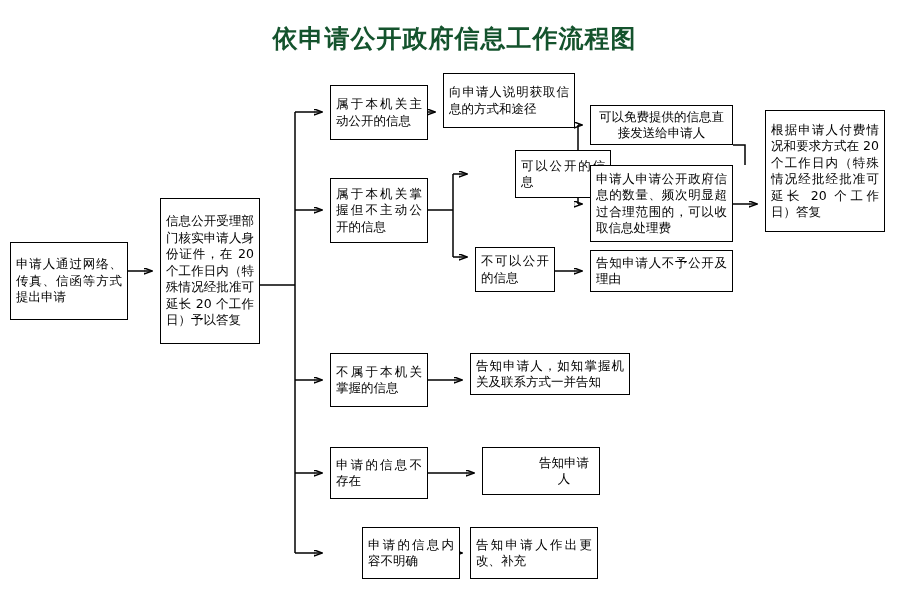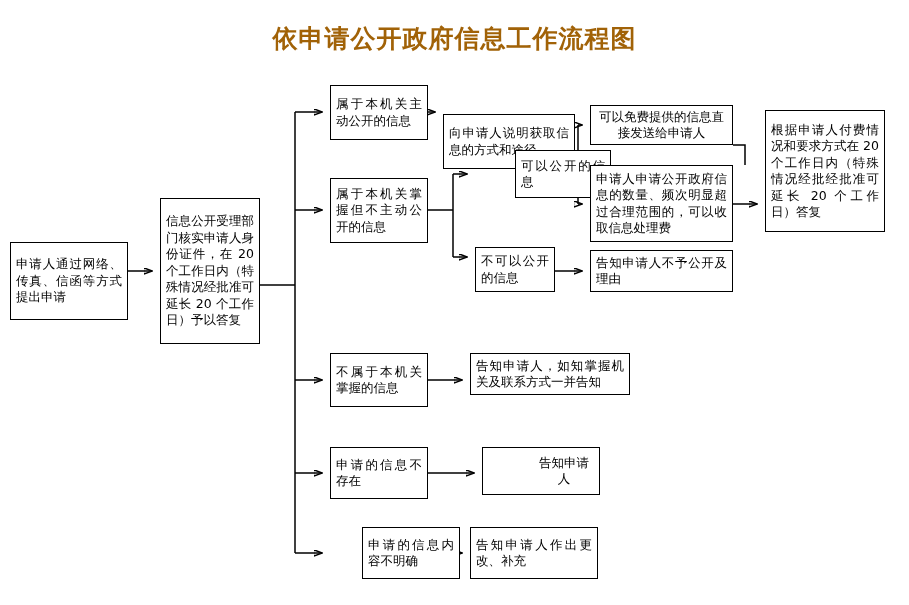--- a/index.html
+++ b/index.html
@@ -24,21 +24,21 @@
   .title {
     position: absolute;
     left: 0;
     top: 22px;
     width: 909px;
     text-align: center;
     font-family: Liberation Mono, monospace;
     font-weight: bold;
     font-size: 25px;
     letter-spacing: 1px;
-    color: #a16207;
+    color: #14532d;
     white-space: nowrap;
   }
   .node {
     position: absolute;
     box-sizing: border-box;
     border: 1.6px solid #000000;
     background: #ffffff;
     color: #000000;
     font-size: 12.5px;
     line-height: 1.32;
@@ -119,21 +119,21 @@
   </div>
 
   <div class="node just" style="left:160px; top:198px; width:100px; height:146px;">
     <span class="txt">信息公开受理部门核实申请人身份证件，在 20 个工作日内（特殊情况经批准可延长 20 个工作日）予以答复</span>
   </div>
 
   <div class="node just" style="left:330px; top:85px; width:98px; height:55px;">
     <span class="txt">属于本机关主动公开的信息</span>
   </div>
 
-  <div class="node just" style="left:443px; top:73px; width:132px; height:55px;margin-top:41px;">
+  <div class="node just" style="left:443px; top:73px; width:132px; height:55px;">
     <span class="txt">向申请人说明获取信息的方式和途径</span>
   </div>
 
   <div class="node just" style="left:330px; top:178px; width:98px; height:65px;">
     <span class="txt">属于本机关掌握但不主动公开的信息</span>
   </div>
 
   <div class="node just" style="left:475px; top:150px; width:96px; height:48px;margin-left:40px;">
     <span class="txt">可以公开的信息</span>
   </div>

